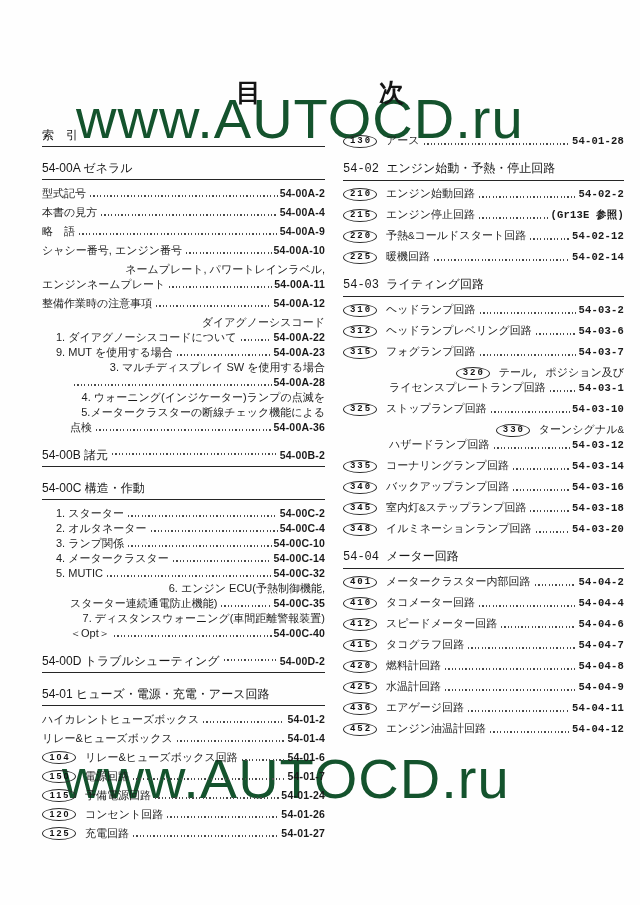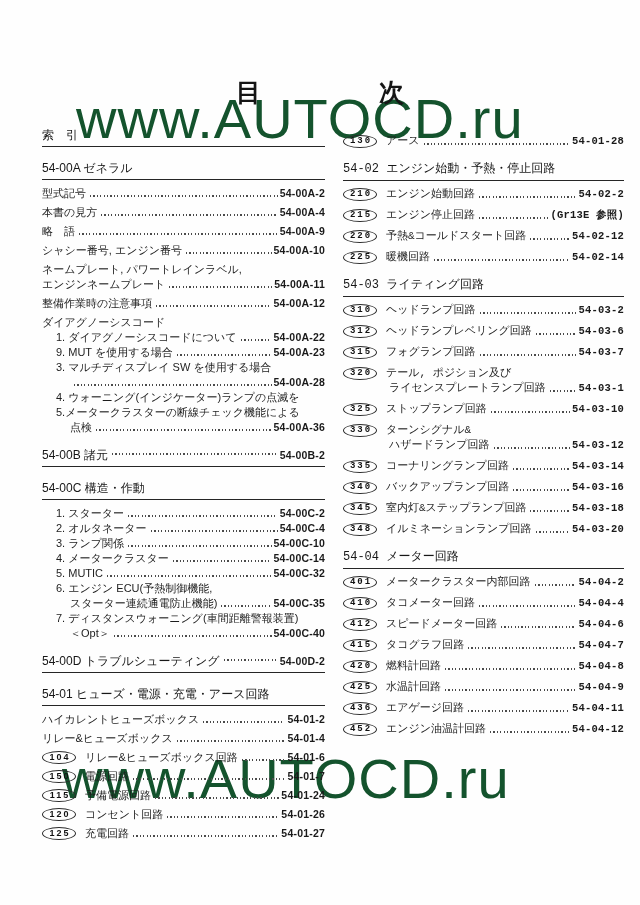--- a/index.html
+++ b/index.html
@@ -52,21 +52,21 @@
   .h-label { white-space: nowrap; }
 
   .rows { margin-top: 7px; }
 
   .row {
     display: flex; align-items: flex-end;
     font-size: 11px; line-height: 13px;
     margin-bottom: 6px; min-height: 13px;
   }
   .col-right .row { margin-bottom: 8px; }
-  .row.gap-s, .col-right .row.gap-s { margin-bottom: 2px; }
+  .row.gap-s, .col-right .row.gap-s { margin-bottom: 2px; justify-content: flex-end; }
   .row.lvl1 { padding-left: 14px; }
   .row.lvl2 { padding-left: 28px; }
   .row.lvl3 { padding-left: 46px; }
   .row .label { white-space: nowrap; }
 
   .leader {
     flex: 1 1 auto; min-width: 6px; height: 2px;
     margin: 0 2px 3px 4px;
     background-image: repeating-linear-gradient(to right, #4a4a4a 0 1.2px, transparent 1.2px 3.4px);
   }

